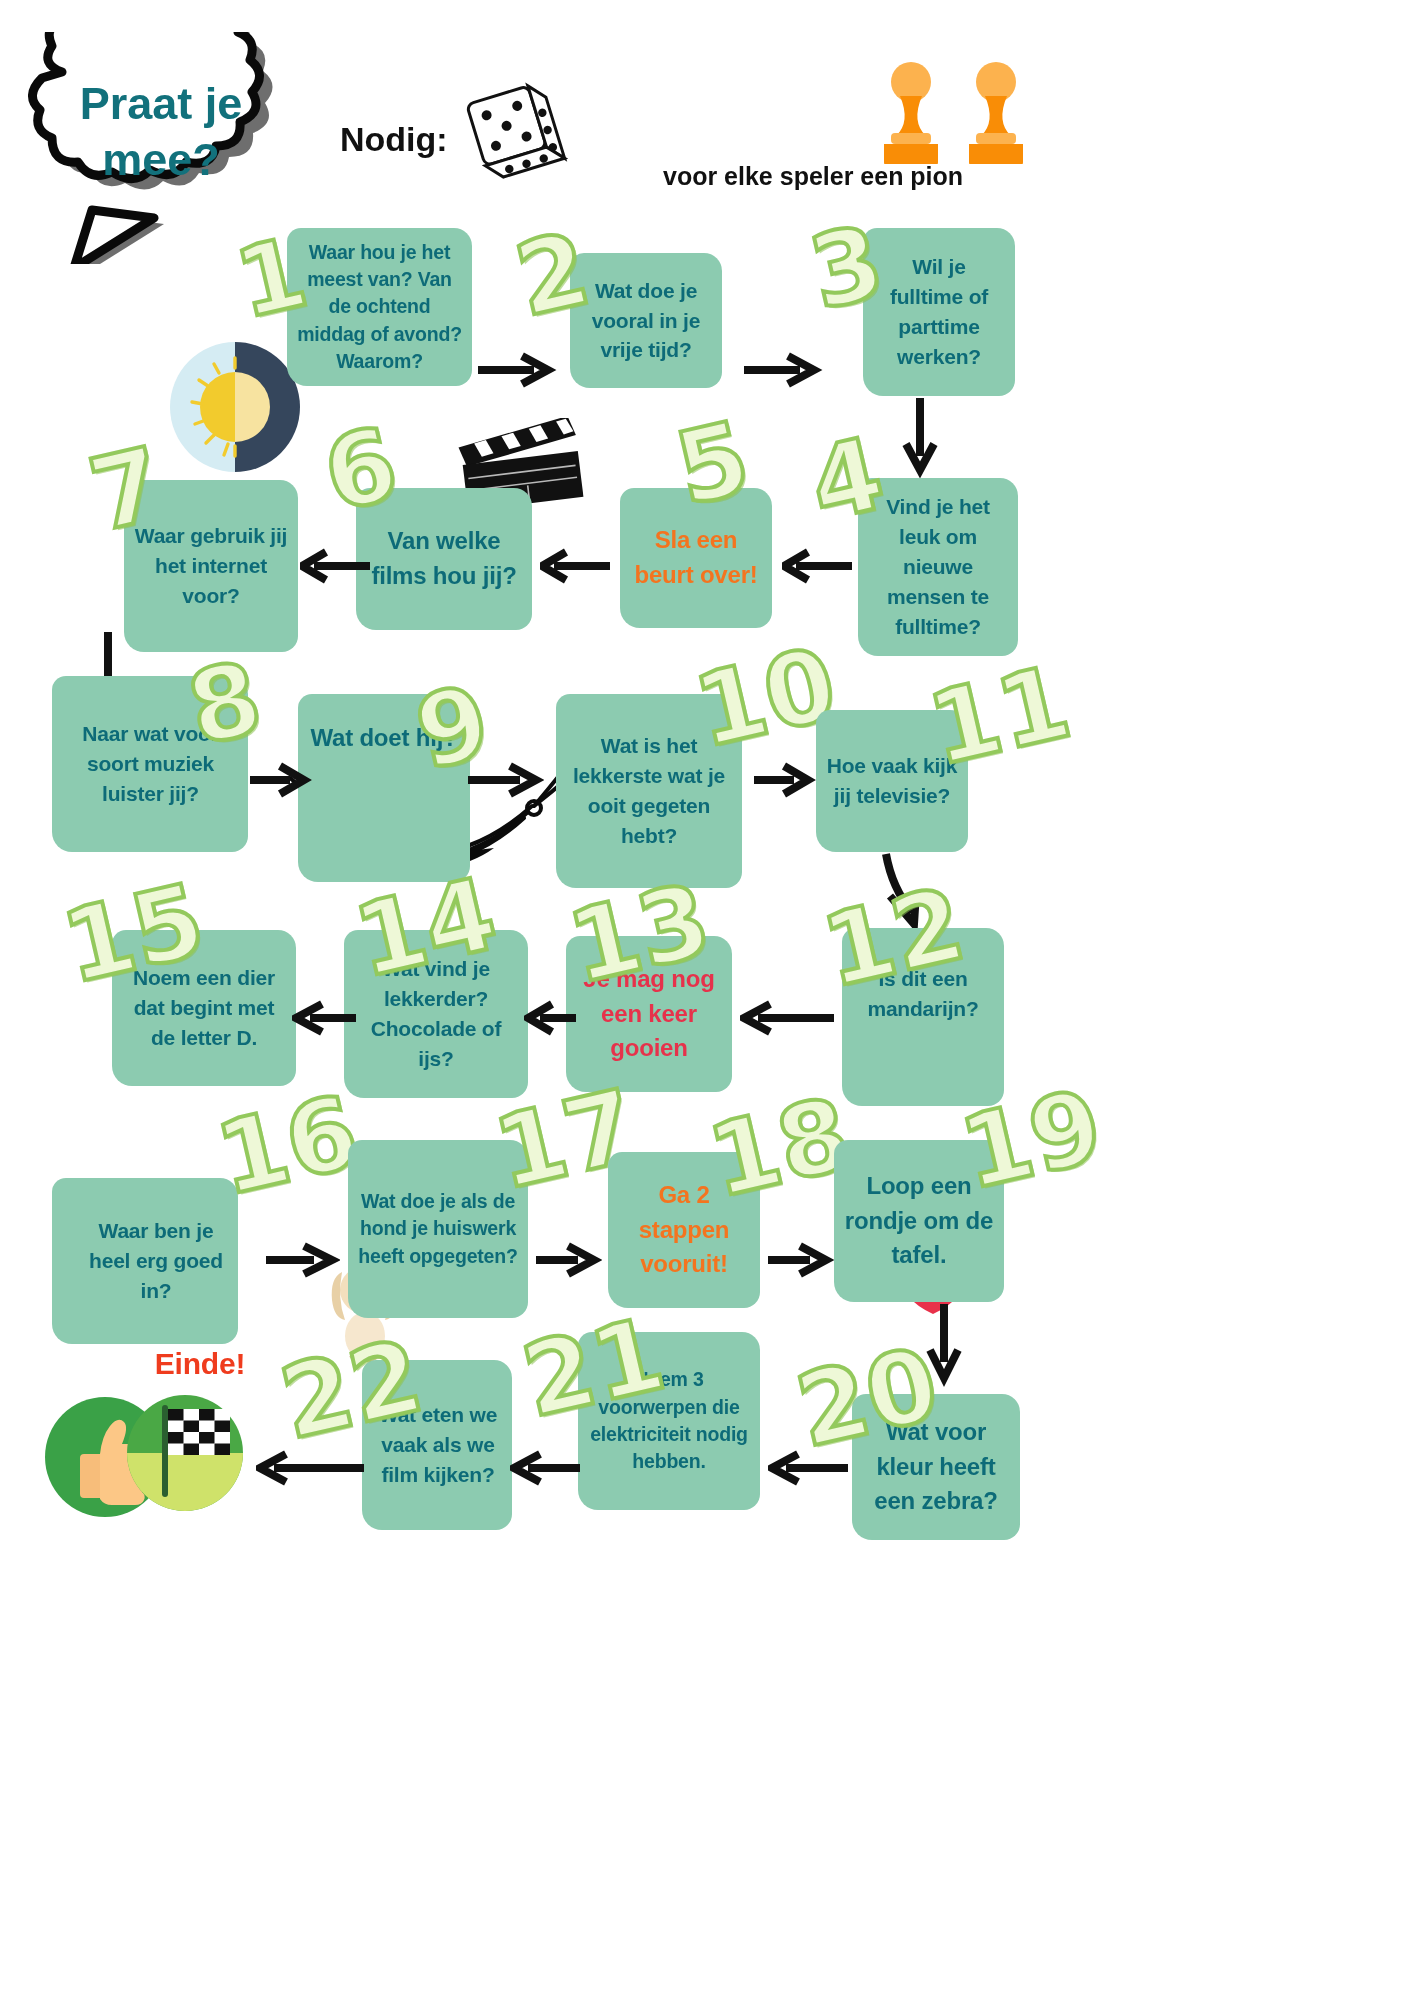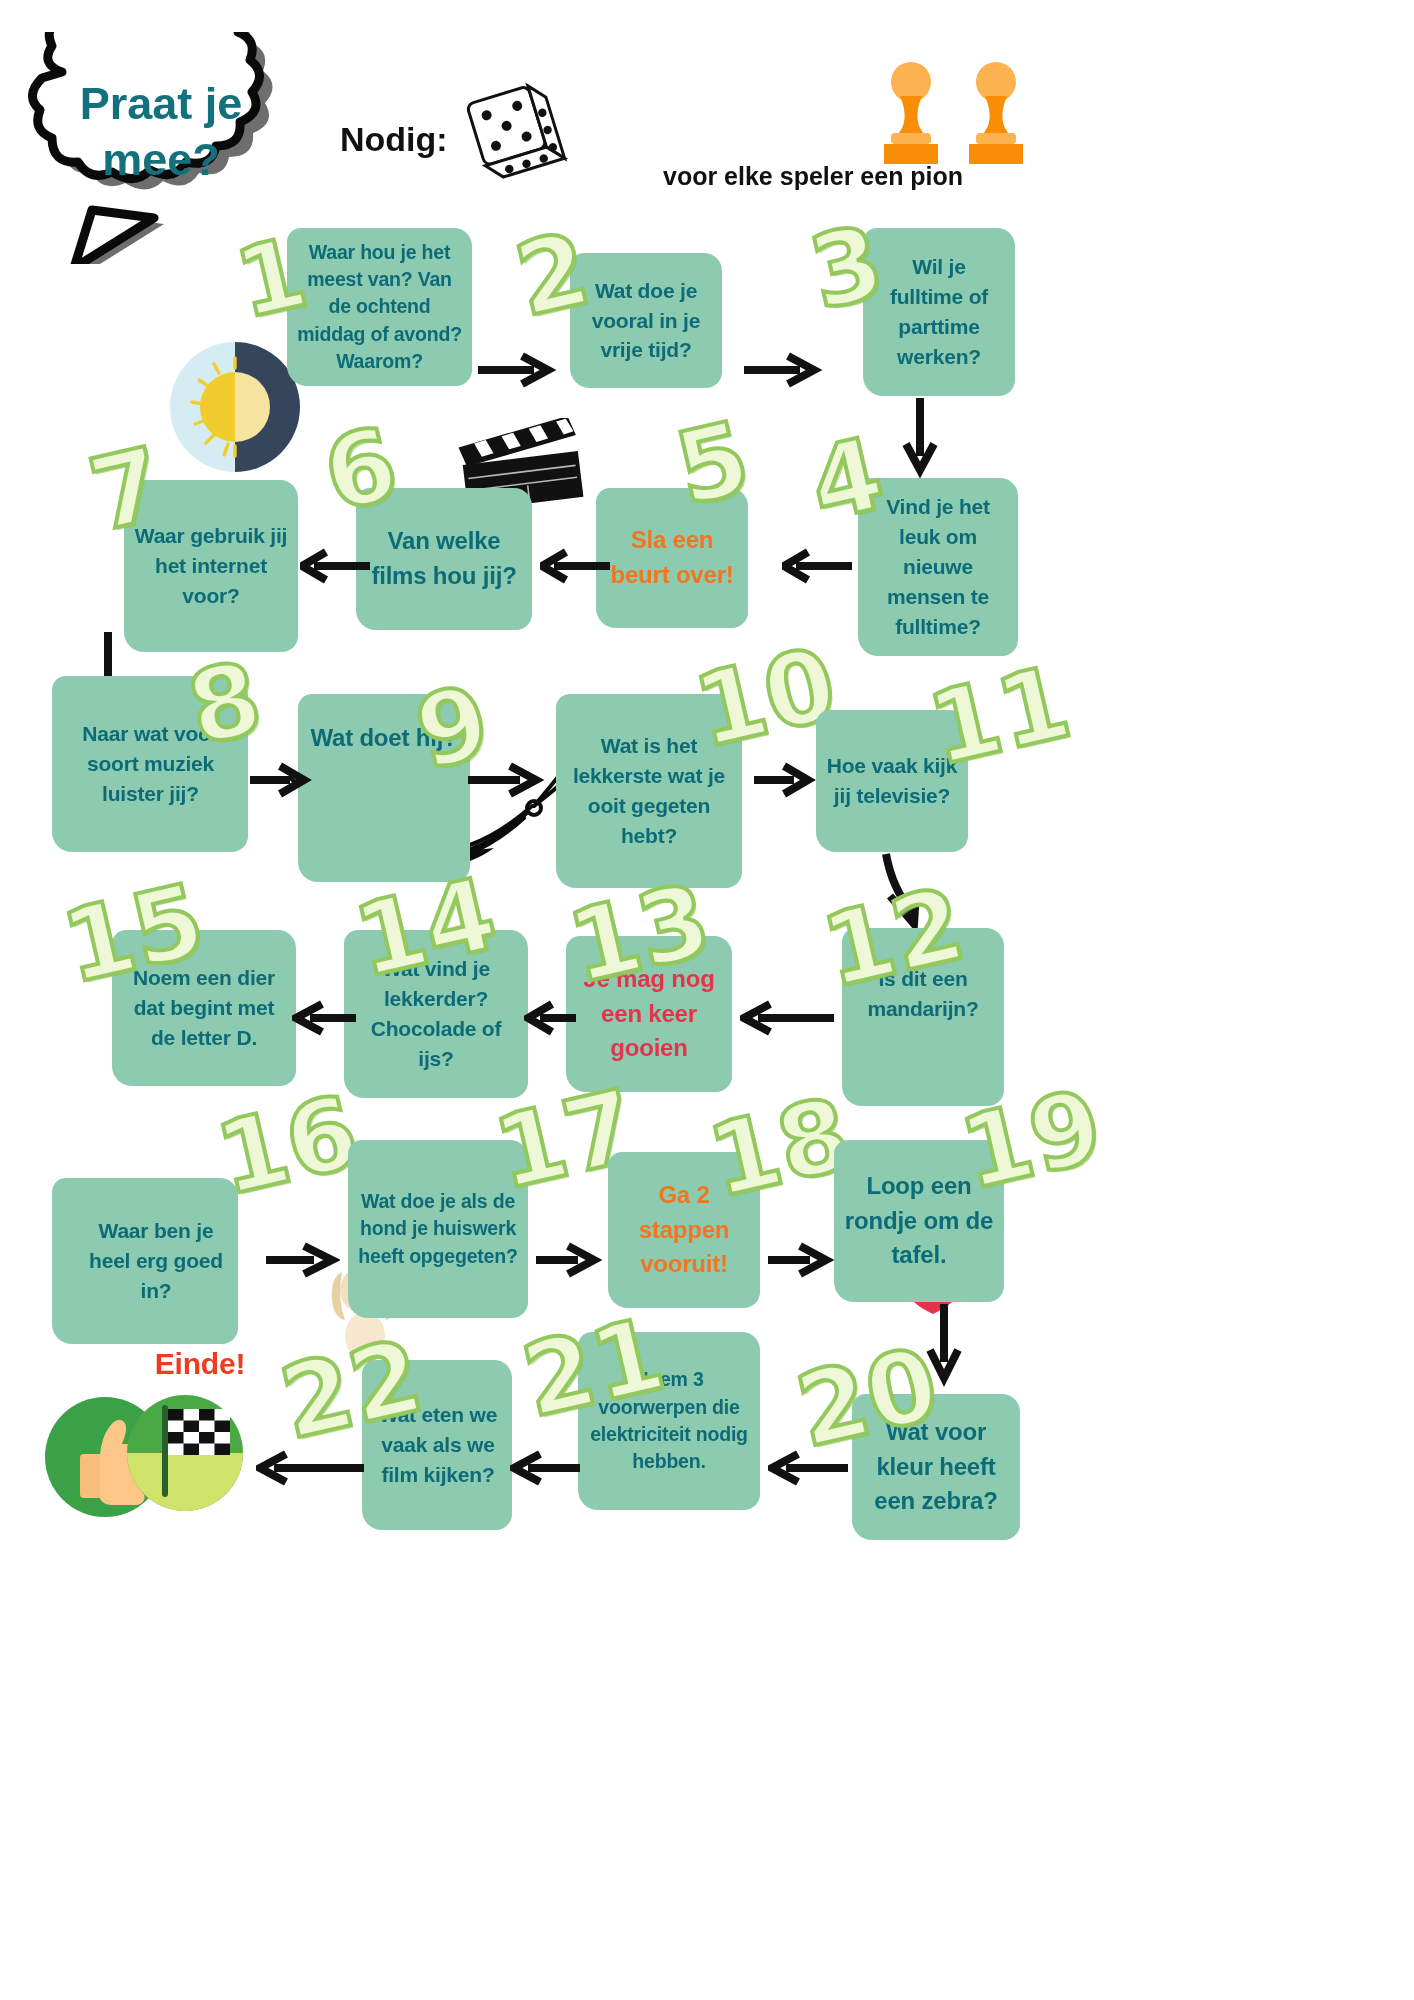--- a/index.html
+++ b/index.html
@@ -275,21 +275,21 @@
     <svg width="36" height="86" viewBox="0 0 36 86">
         <path d="M18 2 V60 M4 48 L18 74 L32 48" stroke="#111" stroke-width="8" fill="none"></path>
       </svg>
   </div>
 
   <div class="sq" style="left:858px;top:478px;width:160px;height:178px;">
     <div class="txt">Vind je het leuk om nieuwe mensen te fulltime?</div>
   </div>
   <div class="num n2 tilt" style="left:812px;top:430px;">4</div>
 
-  <div class="sq" style="left:596px;top:488px;width:152px;height:140px;">
+  <div class="sq" style="left:620px;top:488px;width:152px;height:140px;">
     <div class="txt lg orange">Sla een beurt over!</div>
   </div>
   <div class="num n2 tilt" style="left:678px;top:414px;">5</div>
 
   <div class="sq" style="left:356px;top:488px;width:176px;height:142px;">
     <div class="txt lg">Van welke films hou jij?</div>
   </div>
   <div class="num n2 tilt" style="left:326px;top:420px;">6</div>
 
   <div class="sq" style="left:124px;top:480px;width:174px;height:172px;">

